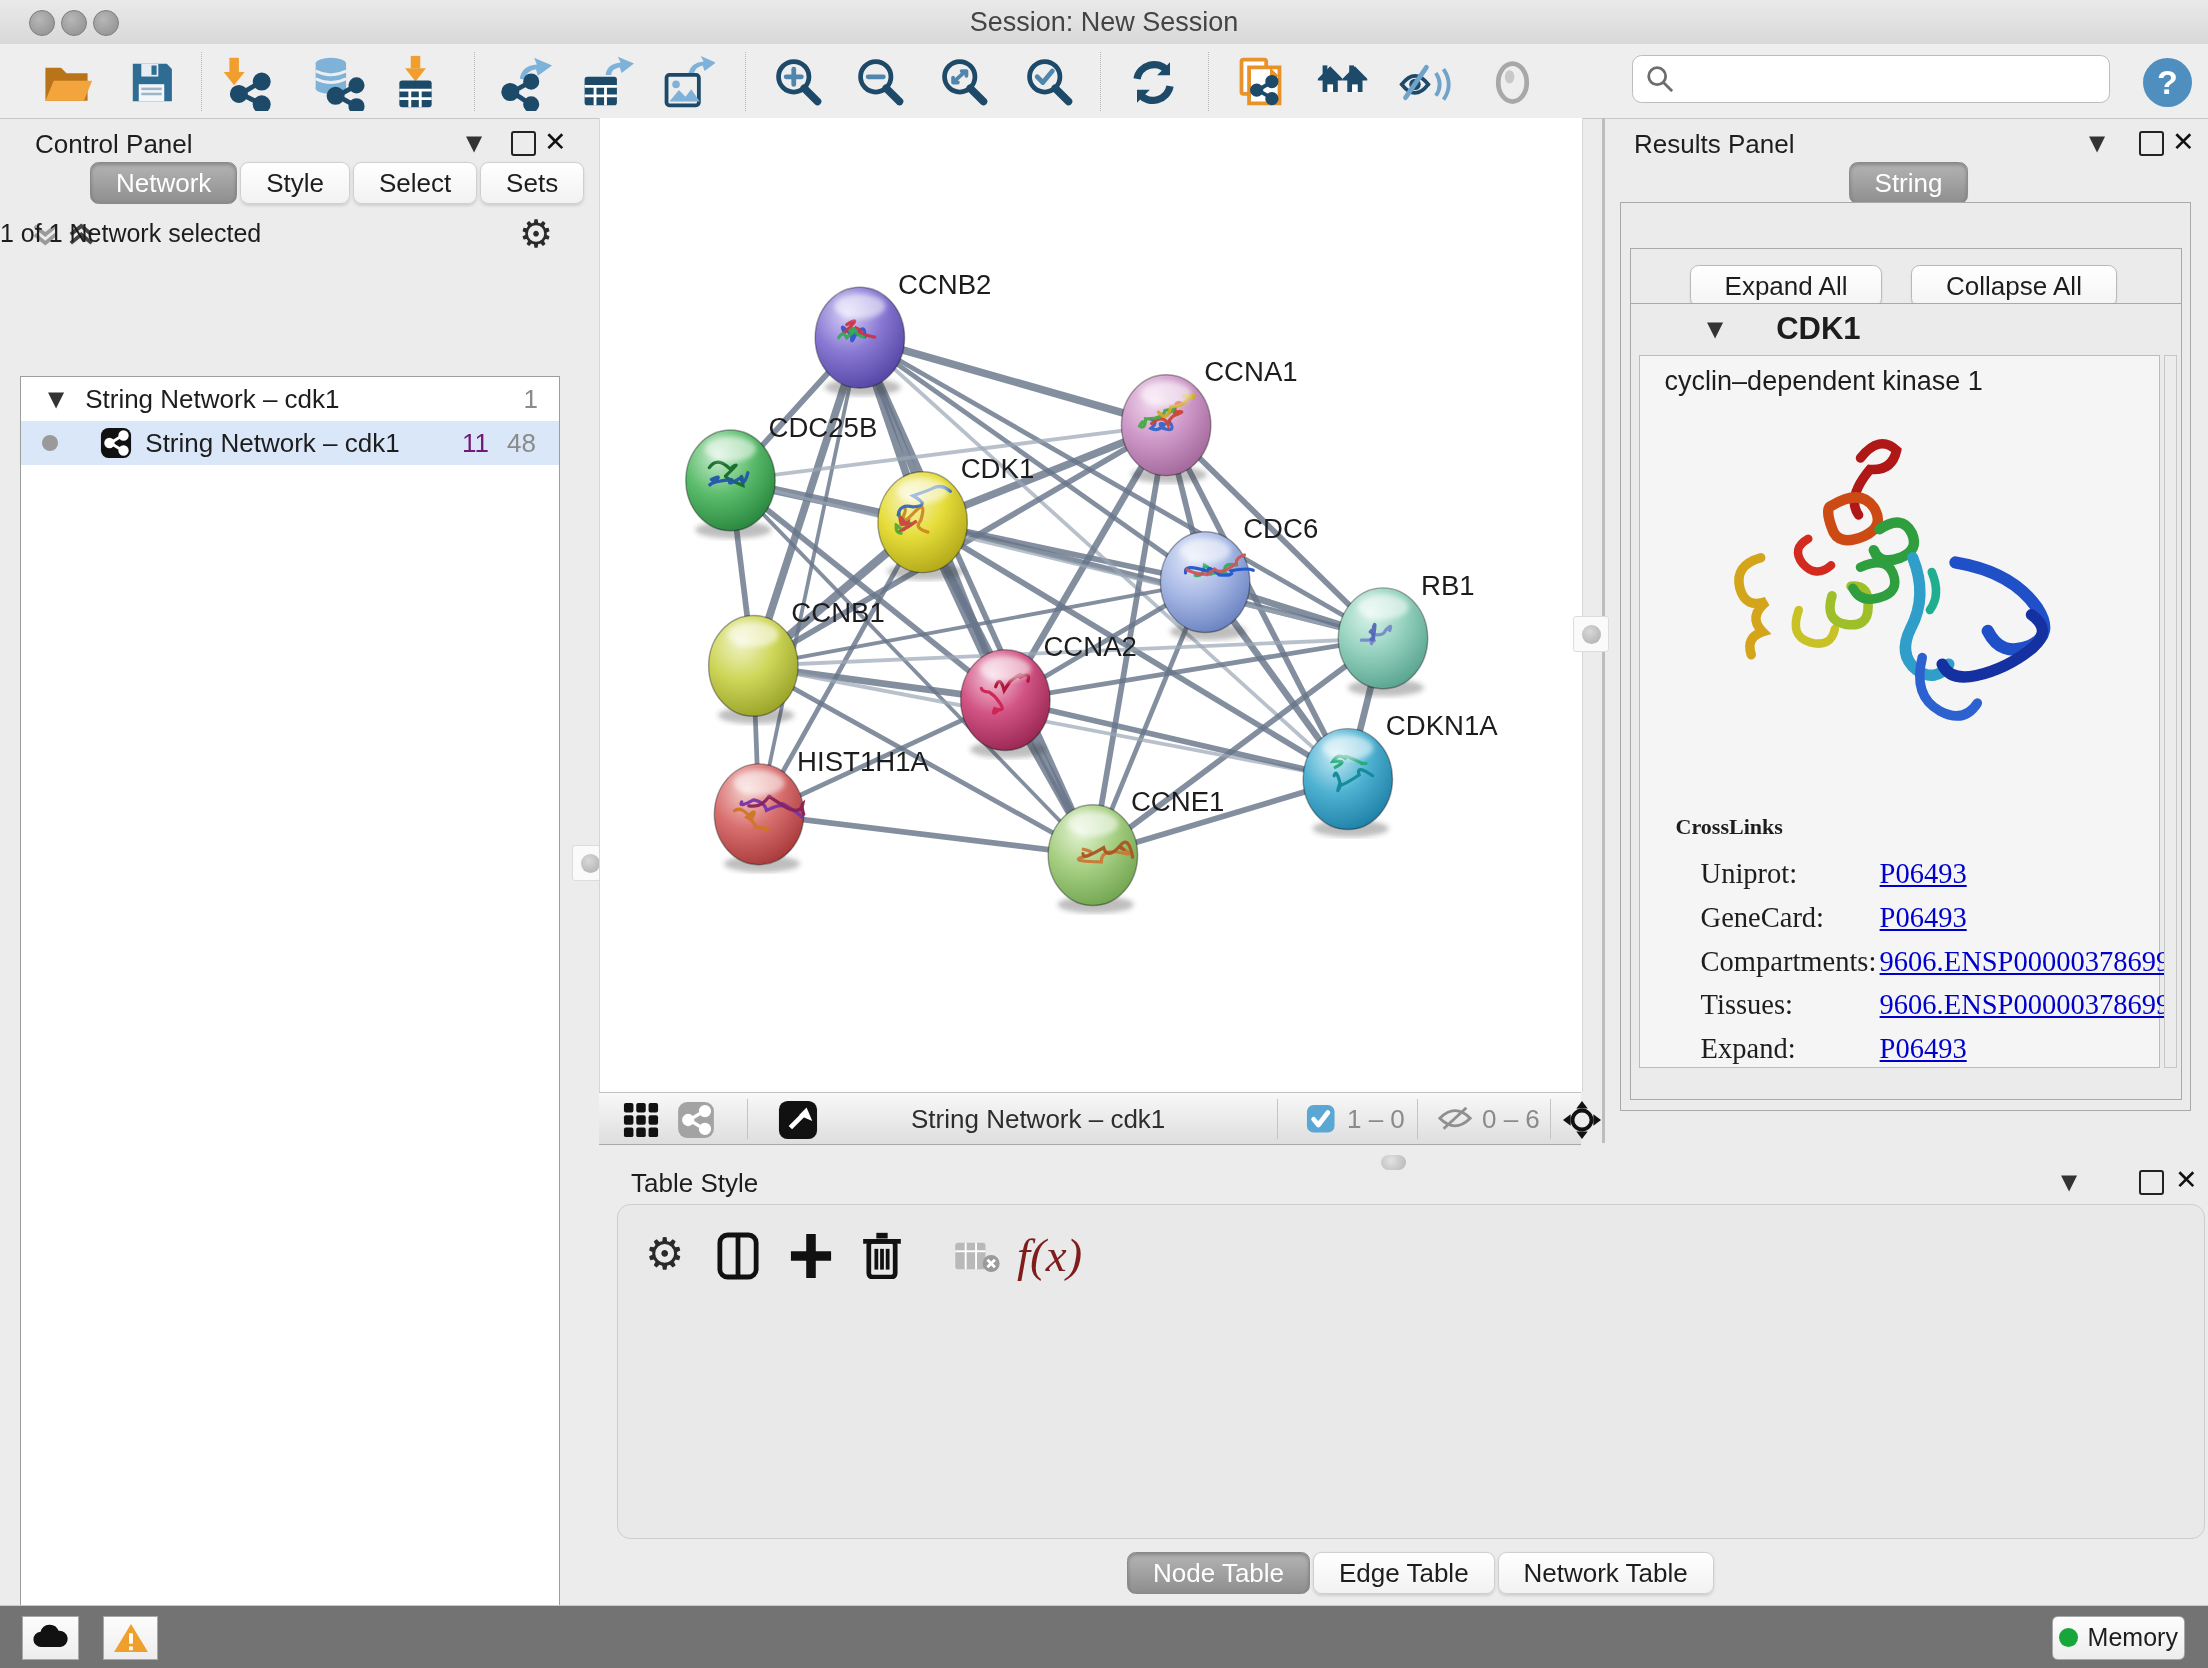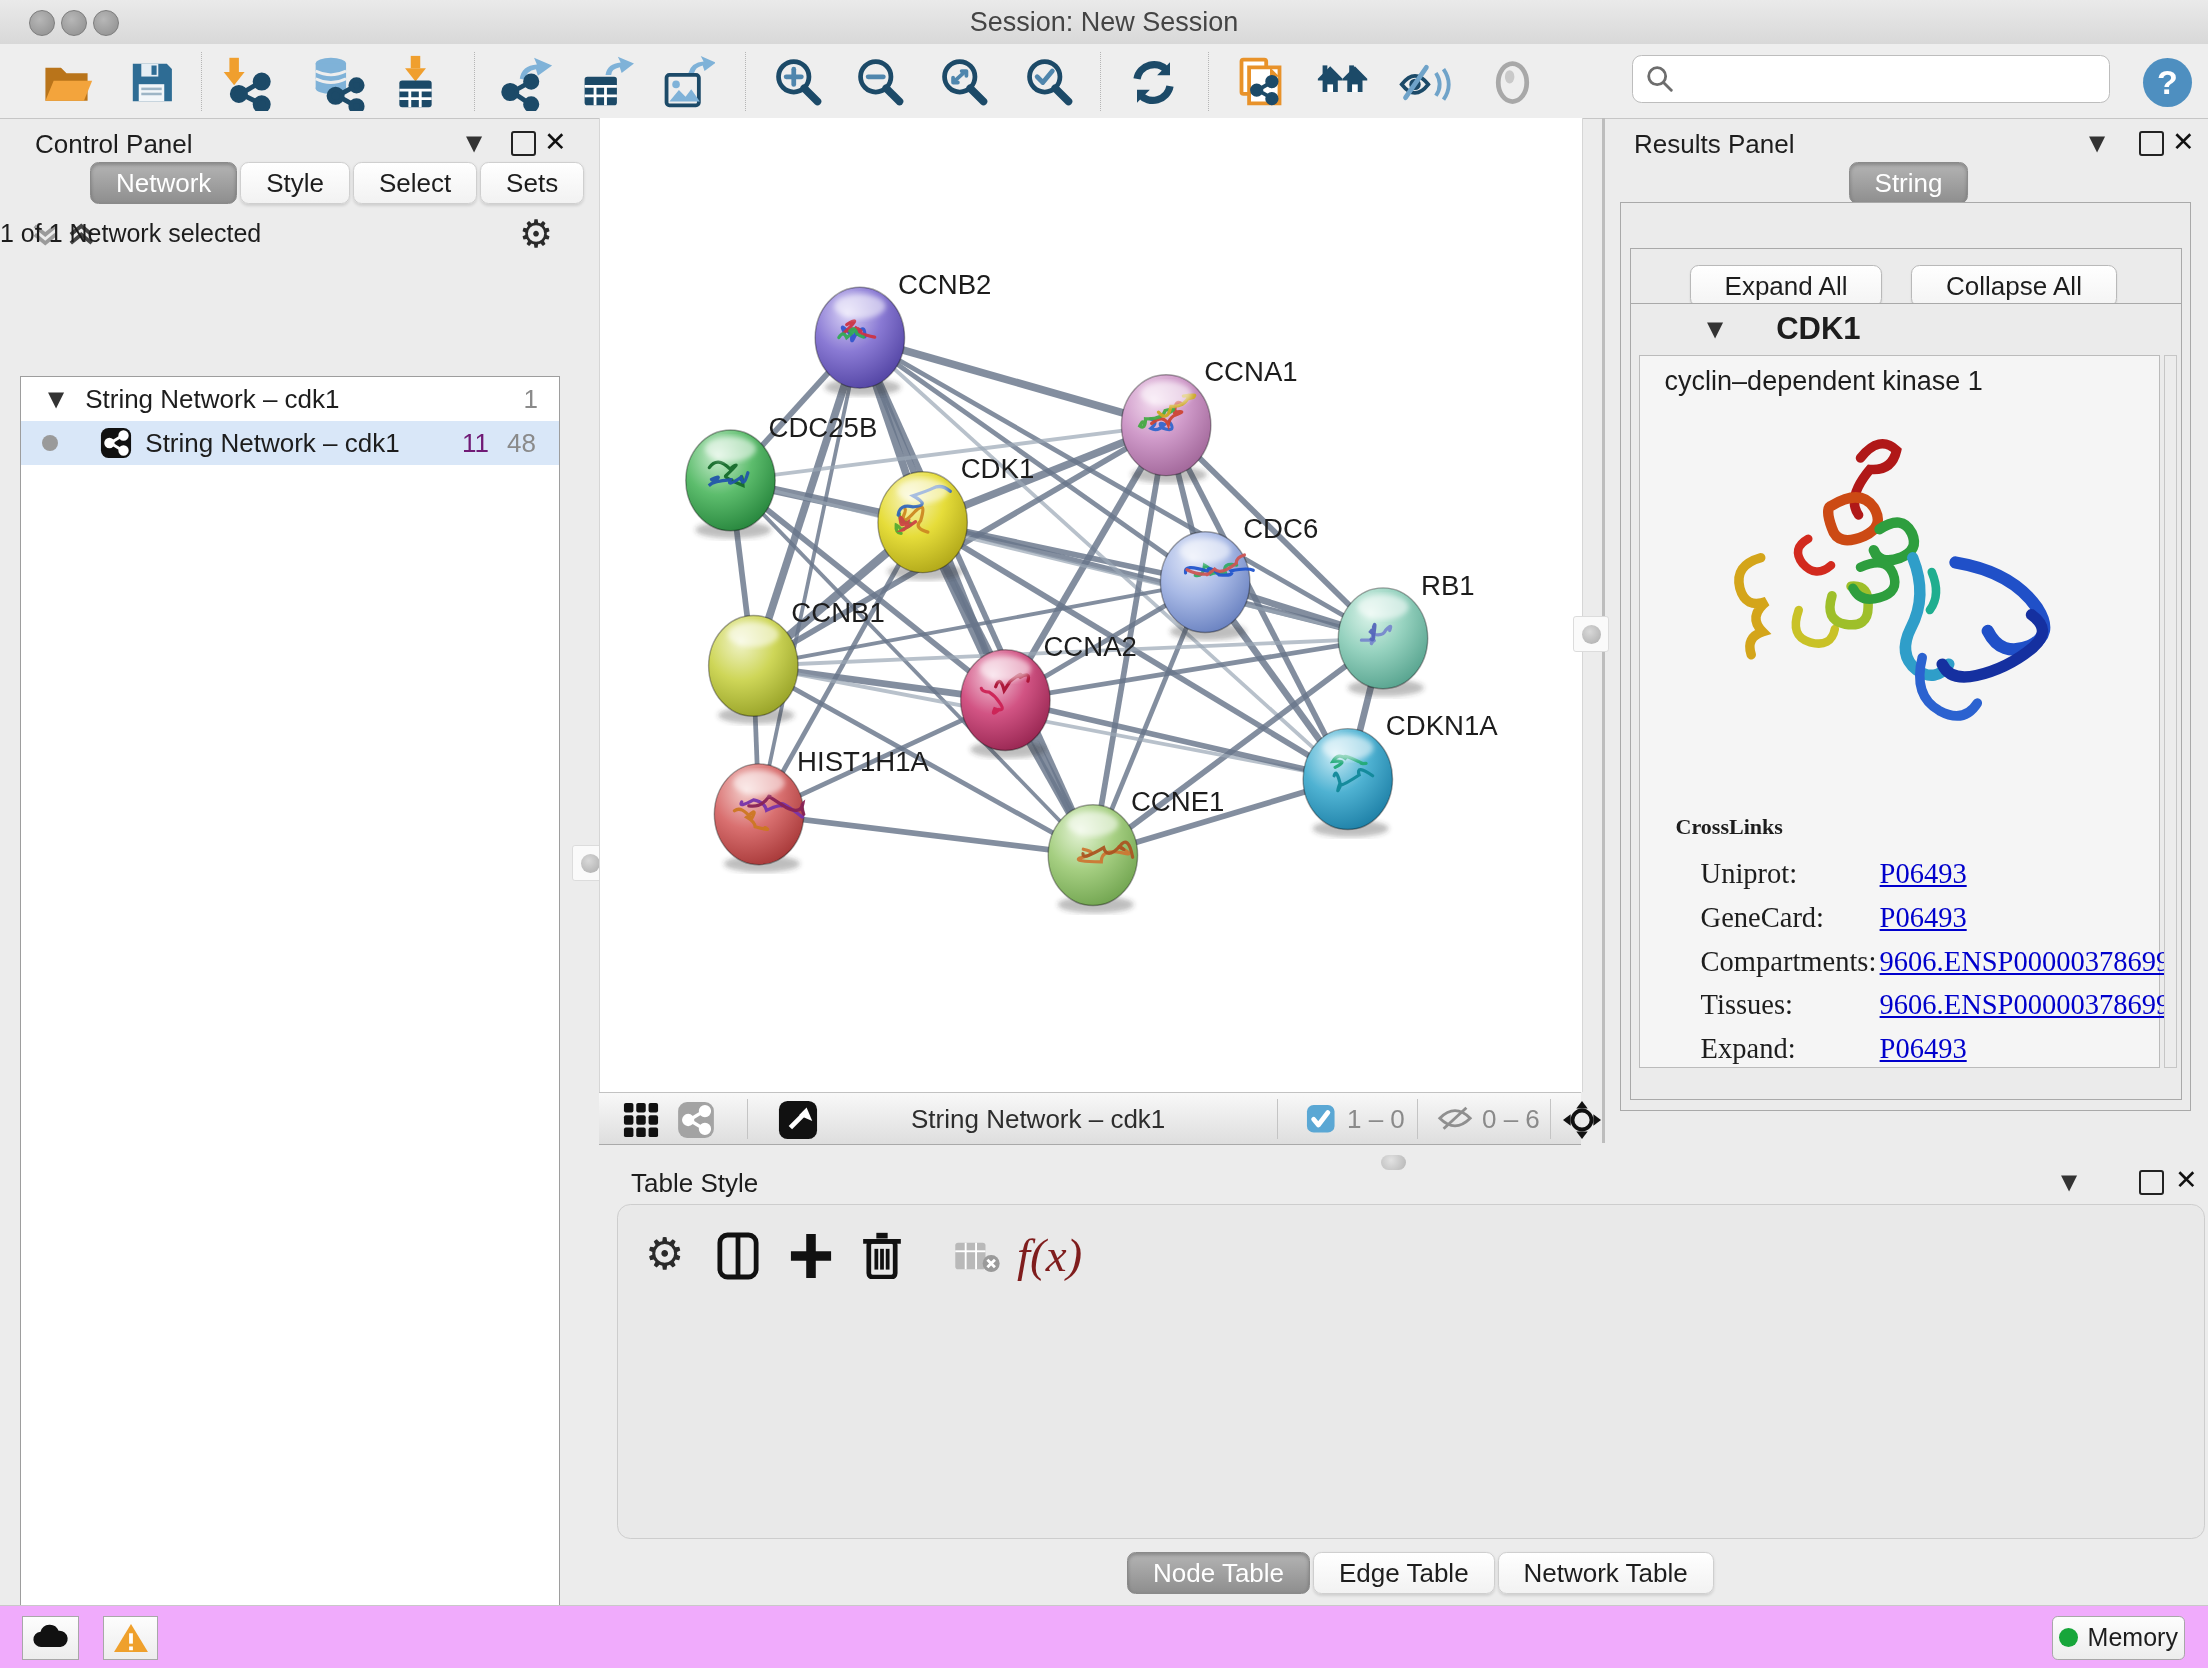--- a/index.html
+++ b/index.html
@@ -36,21 +36,21 @@
   .handledot{width:19px;height:19px;border-radius:50%;background:radial-gradient(circle at 40% 35%,#d9d9d9,#ababab);}
   .ovalhandle{position:absolute;width:25px;height:15px;border-radius:7.6px;background:radial-gradient(circle at 40% 35%,#e2e2e2,#b5b5b5);}
   
   .rbox{position:absolute;background:#ebebeb;border:1.9px solid #a9a9a9;}
   .btn{background:linear-gradient(#ffffff,#f4f4f4);border:1px solid #b9b9b9;border-radius:8.6px;font-size:26px;display:flex;align-items:center;justify-content:center;box-shadow:0 1.9px 1.9px rgba(0,0,0,.12);}
   .serif{font-family:"Liberation Serif",serif;}
   .xlink{color:#0000cc;text-decoration:underline;}
   
   .tblwrap{position:absolute;left:617px;top:1204px;width:1586px;height:333px;background:#e9e9e9;border:1px solid #cdcdcd;border-radius:13.3px;}
   
-  .statusbar{position:absolute;left:0;top:1605px;width:2208px;height:63px;background:#f0abfc;border-top:1px solid #c9c9c9;}
+  .statusbar{position:absolute;left:0;top:1605px;width:2208px;height:63px;background:#737373;border-top:1px solid #c9c9c9;}
   .sbtn{position:absolute;top:9.5px;height:42px;background:linear-gradient(#fdfdfd,#ededed);border:1.9px solid #a8a8a8;display:flex;align-items:center;justify-content:center;}
   svg{display:block;}
   text{font-family:"Liberation Sans",sans-serif;}
 </style>
 </head>
 <body>
 
 <div id="app">
 
   <div class="titlebar">

